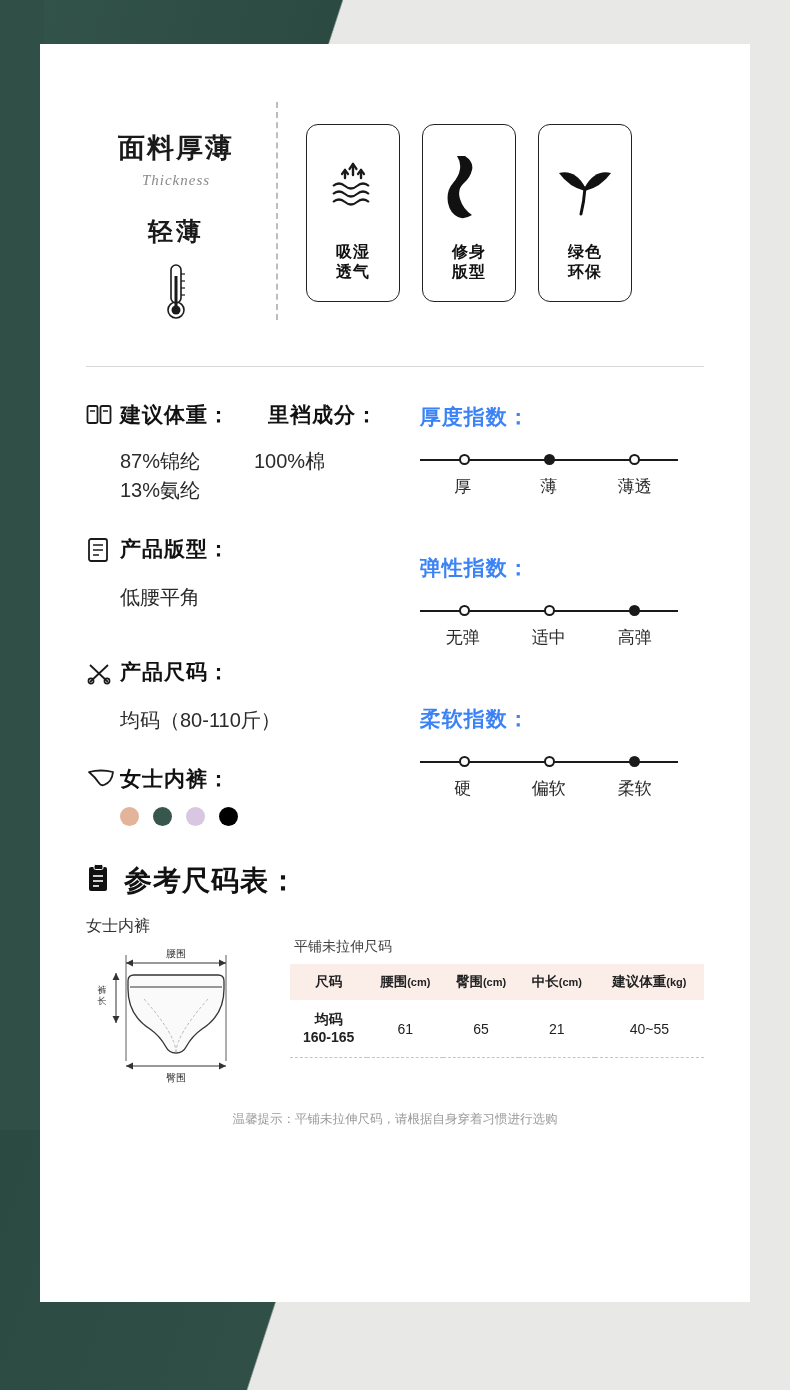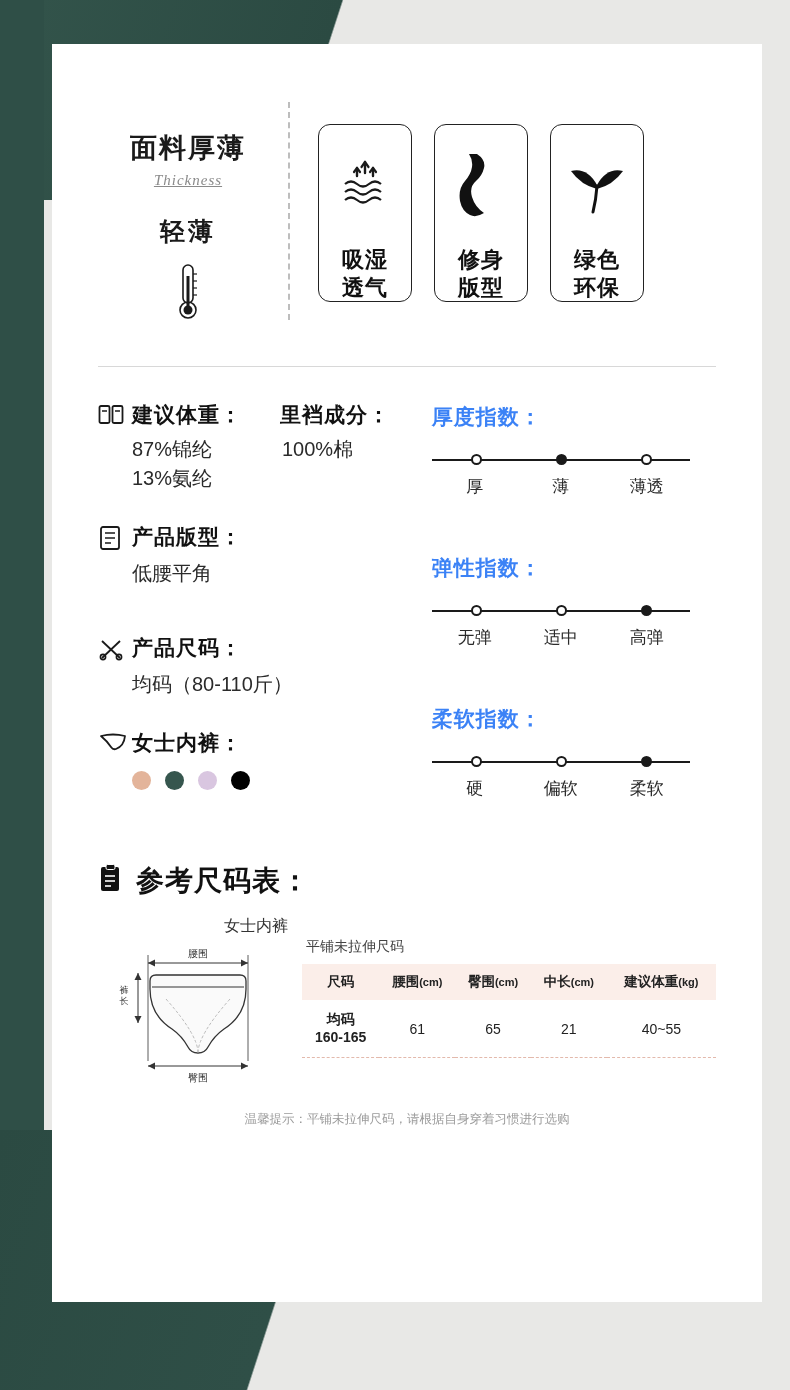--- a/index.html
+++ b/index.html
@@ -34,21 +34,21 @@
     background: linear-gradient(-72deg, #e8e8e6 0%, #e8e8e6 62%, #2f4f47 62.2%, #2b4a42 100%);
   }
   .bg-fabric-left {
     position: absolute;
     left: 0; top: 0;
     width: 44px; height: 1390px;
     background: #2f4f47;
   }
   .card {
     position: absolute;
-    left: 52px; top: 44px;
+    left: 40px; top: 44px;
     width: 710px; height: 1258px;
     background: #ffffff;
     z-index: 5;
   }
 
   
   .top-band {
     display: flex;
     align-items: flex-start;
     padding: 58px 46px 0 46px;
@@ -65,21 +65,20 @@
     letter-spacing: 2px;
     color: #1a1a1a;
   }
   .thickness-sub {
     font-family: "Liberation Serif", serif;
     font-style: italic;
     font-size: 15px;
     color: #8a8a8a;
     margin-top: 6px;
     letter-spacing: 1px;
-    text-decoration: underline;
   }
   .thickness-val {
     font-family: "Liberation Serif", serif;
     font-size: 25px;
     font-weight: bold;
     color: #1a1a1a;
     margin-top: 26px;
     letter-spacing: 3px;
   }
   .thermo {
@@ -109,26 +108,26 @@
     justify-content: flex-start;
     padding-top: 26px;
   }
   .feature-icon {
     height: 78px;
     display: flex;
     align-items: center;
     justify-content: center;
   }
   .feature-label {
-    font-size: 22px;
+    font-size: 16px;
     font-weight: bold;
     color: #111;
     line-height: 1.25;
     letter-spacing: 1px;
-    margin-top: 22px;
+    margin-top: 13px;
   }
 
   .hr {
     height: 1px;
     background: #d8d8d8;
     margin: 42px 46px 0 46px;
   }
 
   
   .spec-wrap {
@@ -153,23 +152,23 @@
     gap: 22px;
   }
   .spec-h {
     font-size: 21px;
     font-weight: bold;
     color: #111;
     letter-spacing: 1px;
   }
   .spec-vals {
     display: flex;
-    gap: 24px;
+    gap: 8px;
     padding-left: 34px;
-    margin-top: 4px;
+    margin-top: 16px;
   }
   .spec-v {
     font-size: 20px;
     color: #2b2b2b;
     line-height: 1.45;
   }
   .spec-v.w1 { width: 126px; }
   .block-gap { height: 30px; }
 
   .color-dots {
@@ -233,21 +232,21 @@
     font-weight: bold;
     color: #111;
     letter-spacing: 1px;
   }
   .size-body {
     display: flex;
     padding: 16px 46px 0 46px;
   }
   .diagram {
     width: 190px;
-    text-align: right;
+    text-align: left;
   }
   .diagram-title {
     font-size: 16px;
     color: #333;
     margin-bottom: 4px;
   }
   .table-area { flex: 1; padding-left: 14px; padding-top: 22px; }
   .table-cap {
     font-size: 14px;
     color: #444;

